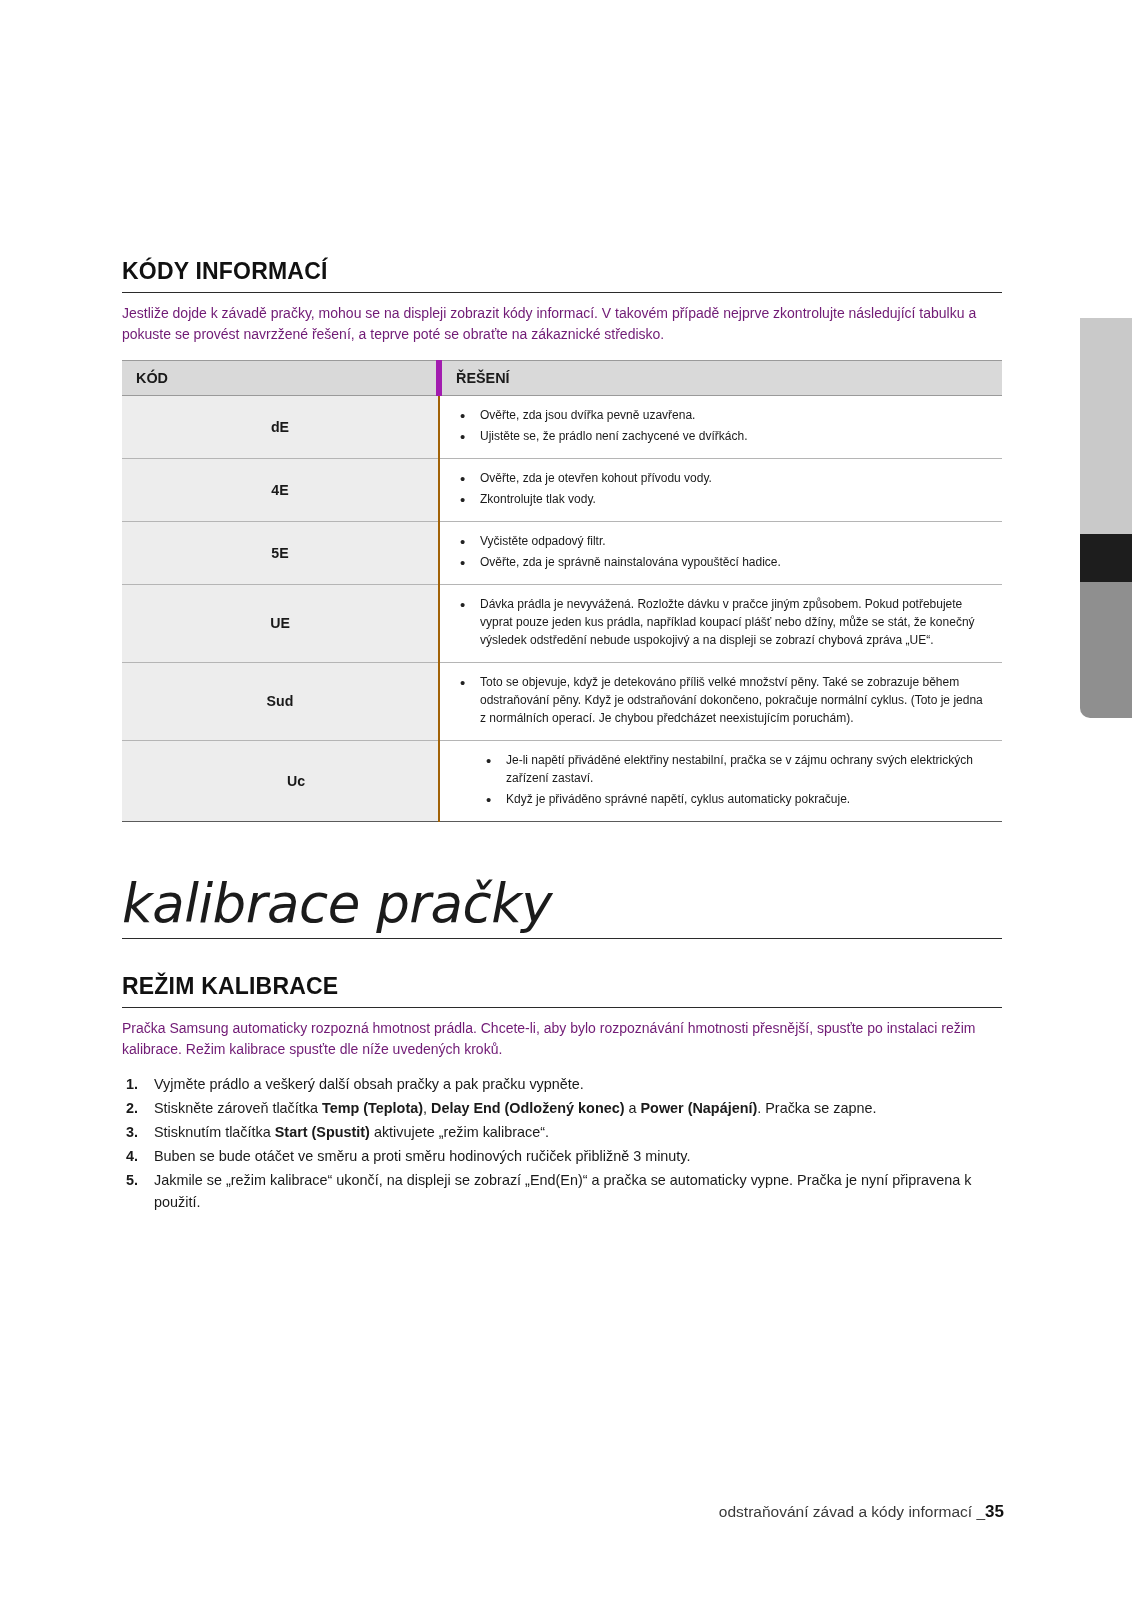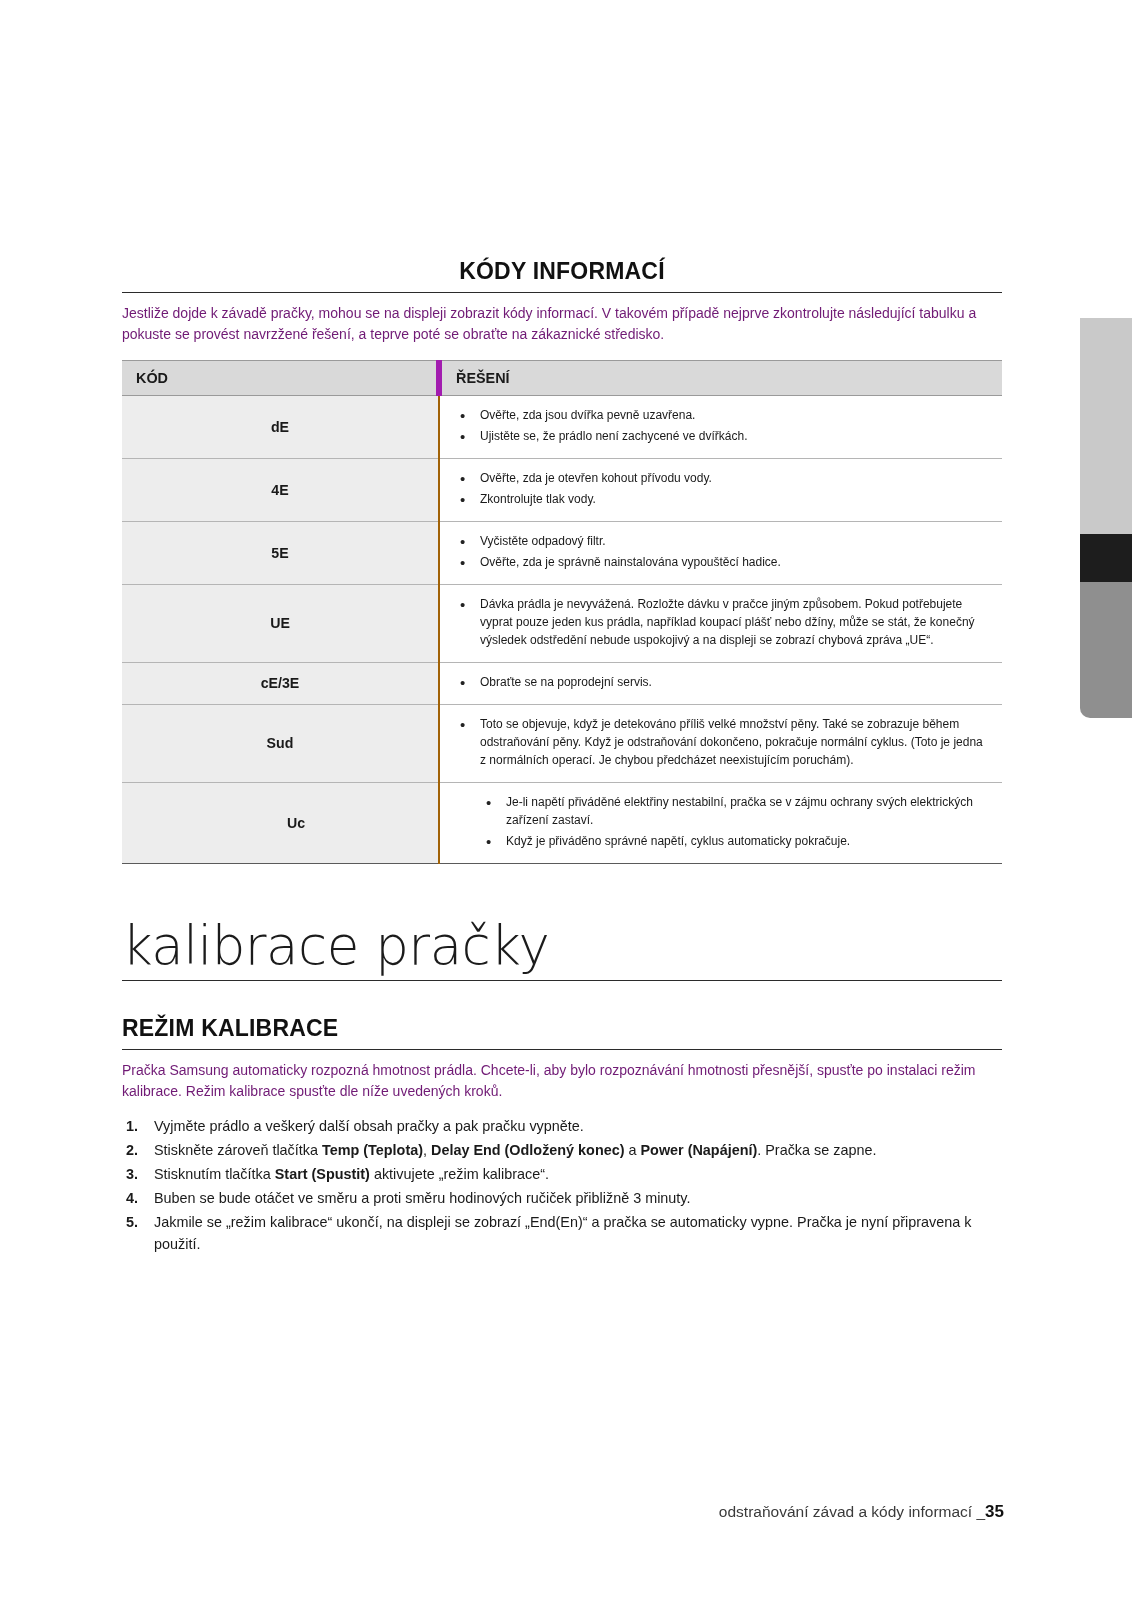--- a/index.html
+++ b/index.html
@@ -63,21 +63,20 @@
   }
 
   h1.section-title {
     font-size: 23px;
     font-weight: 700;
     letter-spacing: 0.2px;
     margin: 0 0 10px 0;
     padding-bottom: 7px;
     border-bottom: 1.5px solid #2b2b2b;
     color: #111;
-    text-align: center;
   }
 
   p.intro {
     font-size: 14px;
     line-height: 1.52;
     margin: 0 0 14px 0;
     color: #701a75;
   }
 
   
@@ -152,20 +151,21 @@
     border-bottom: 1.5px solid #2b2b2b;
   }
   .chapter-title {
     font-family: "DejaVu Sans", sans-serif;
     font-weight: 300;
     font-size: 53px;
     line-height: 1.06;
     letter-spacing: -0.5px;
     color: #1b1b1b;
     margin: 0;
+    font-style: italic;
   }
 
   h2.sub-title {
     font-size: 23px;
     font-weight: 700;
     letter-spacing: 0.2px;
     margin: 34px 0 10px 0;
     padding-bottom: 7px;
     border-bottom: 1.5px solid #2b2b2b;
     color: #111;
@@ -250,28 +250,20 @@
               <li>Vyčistěte odpadový filtr.</li>
               <li>Ověřte, zda je správně nainstalována vypouštěcí hadice.</li>
             </ul>
           </td>
         </tr>
         <tr>
           <td class="code-cell">UE</td>
           <td class="sol-cell">
             <ul class="bullets">
               <li>Dávka prádla je nevyvážená. Rozložte dávku v pračce jiným způsobem. Pokud potřebujete vyprat pouze jeden kus prádla, například koupací plášť nebo džíny, může se stát, že konečný výsledek odstředění nebude uspokojivý a na displeji se zobrazí chybová zpráva „UE“.</li>
-            </ul>
-          </td>
-        </tr>
-        <tr>
-          <td class="code-cell">cE/3E</td>
-          <td class="sol-cell">
-            <ul class="bullets">
-              <li>Obraťte se na poprodejní servis.</li>
             </ul>
           </td>
         </tr>
         <tr>
           <td class="code-cell">Sud</td>
           <td class="sol-cell">
             <ul class="bullets">
               <li>Toto se objevuje, když je detekováno příliš velké množství pěny. Také se zobrazuje během odstraňování pěny. Když je odstraňování dokončeno, pokračuje normální cyklus. (Toto je jedna z normálních operací. Je chybou předcházet neexistujícím poruchám).</li>
             </ul>
           </td>

